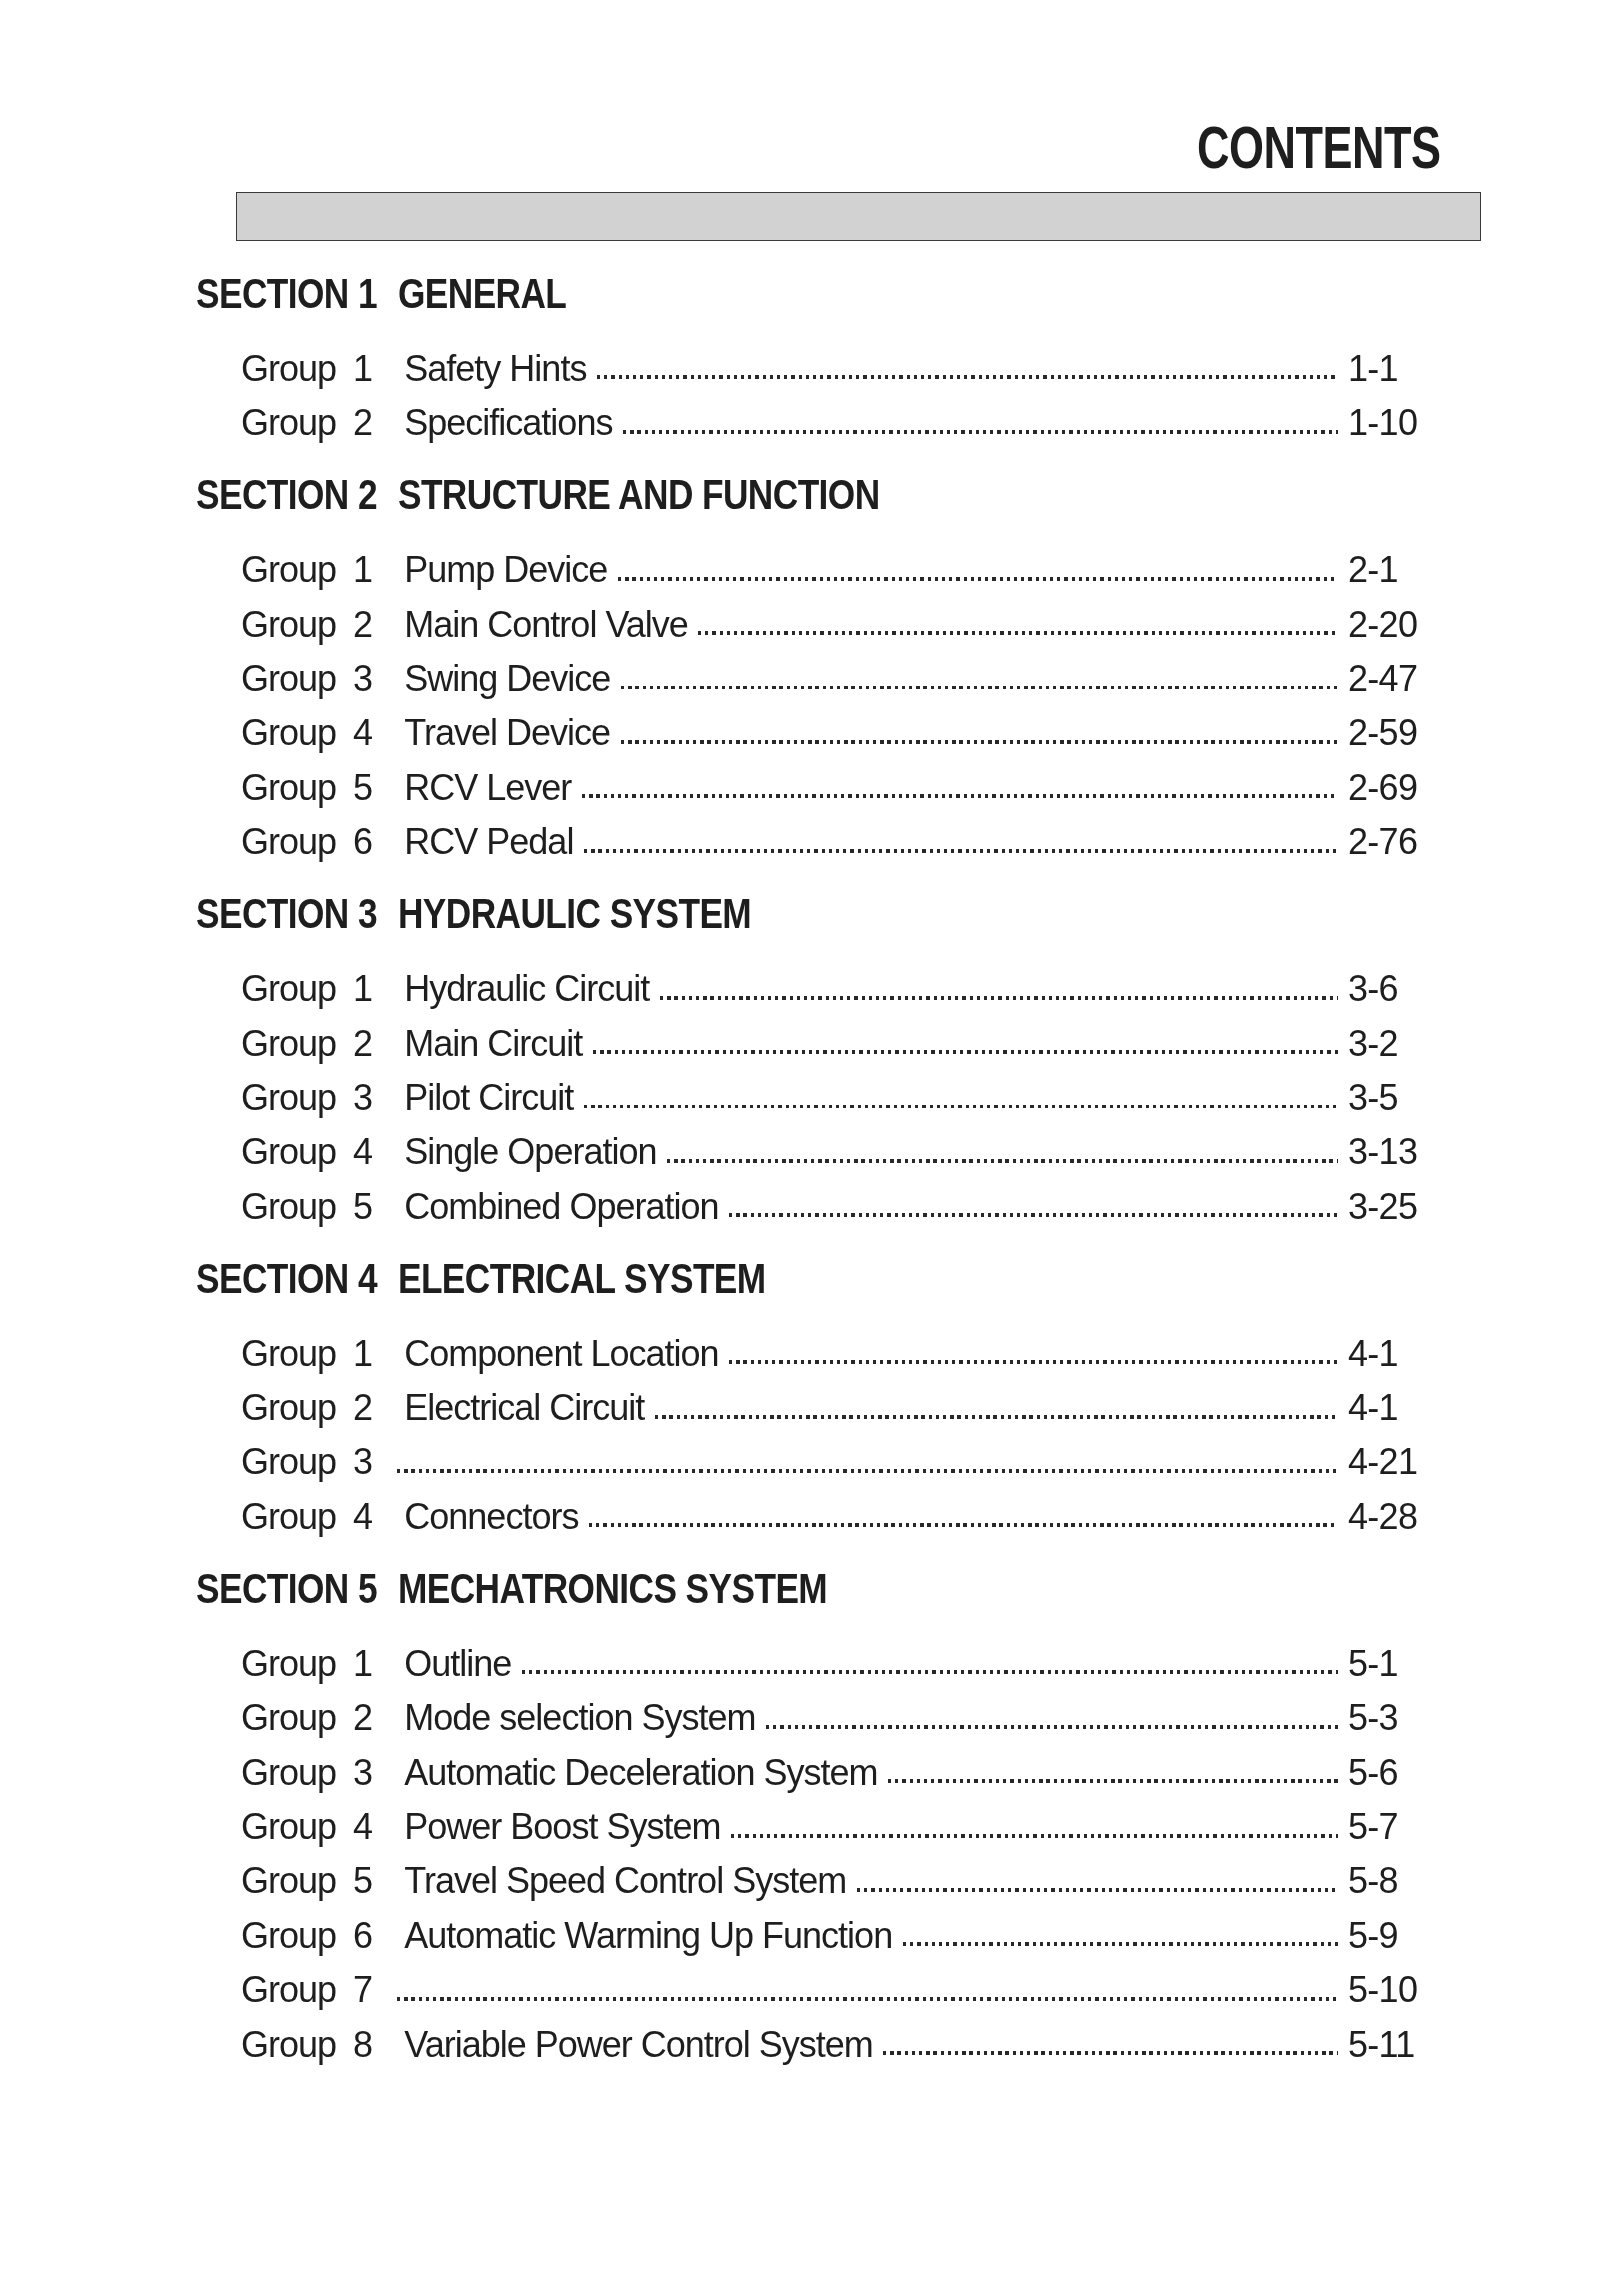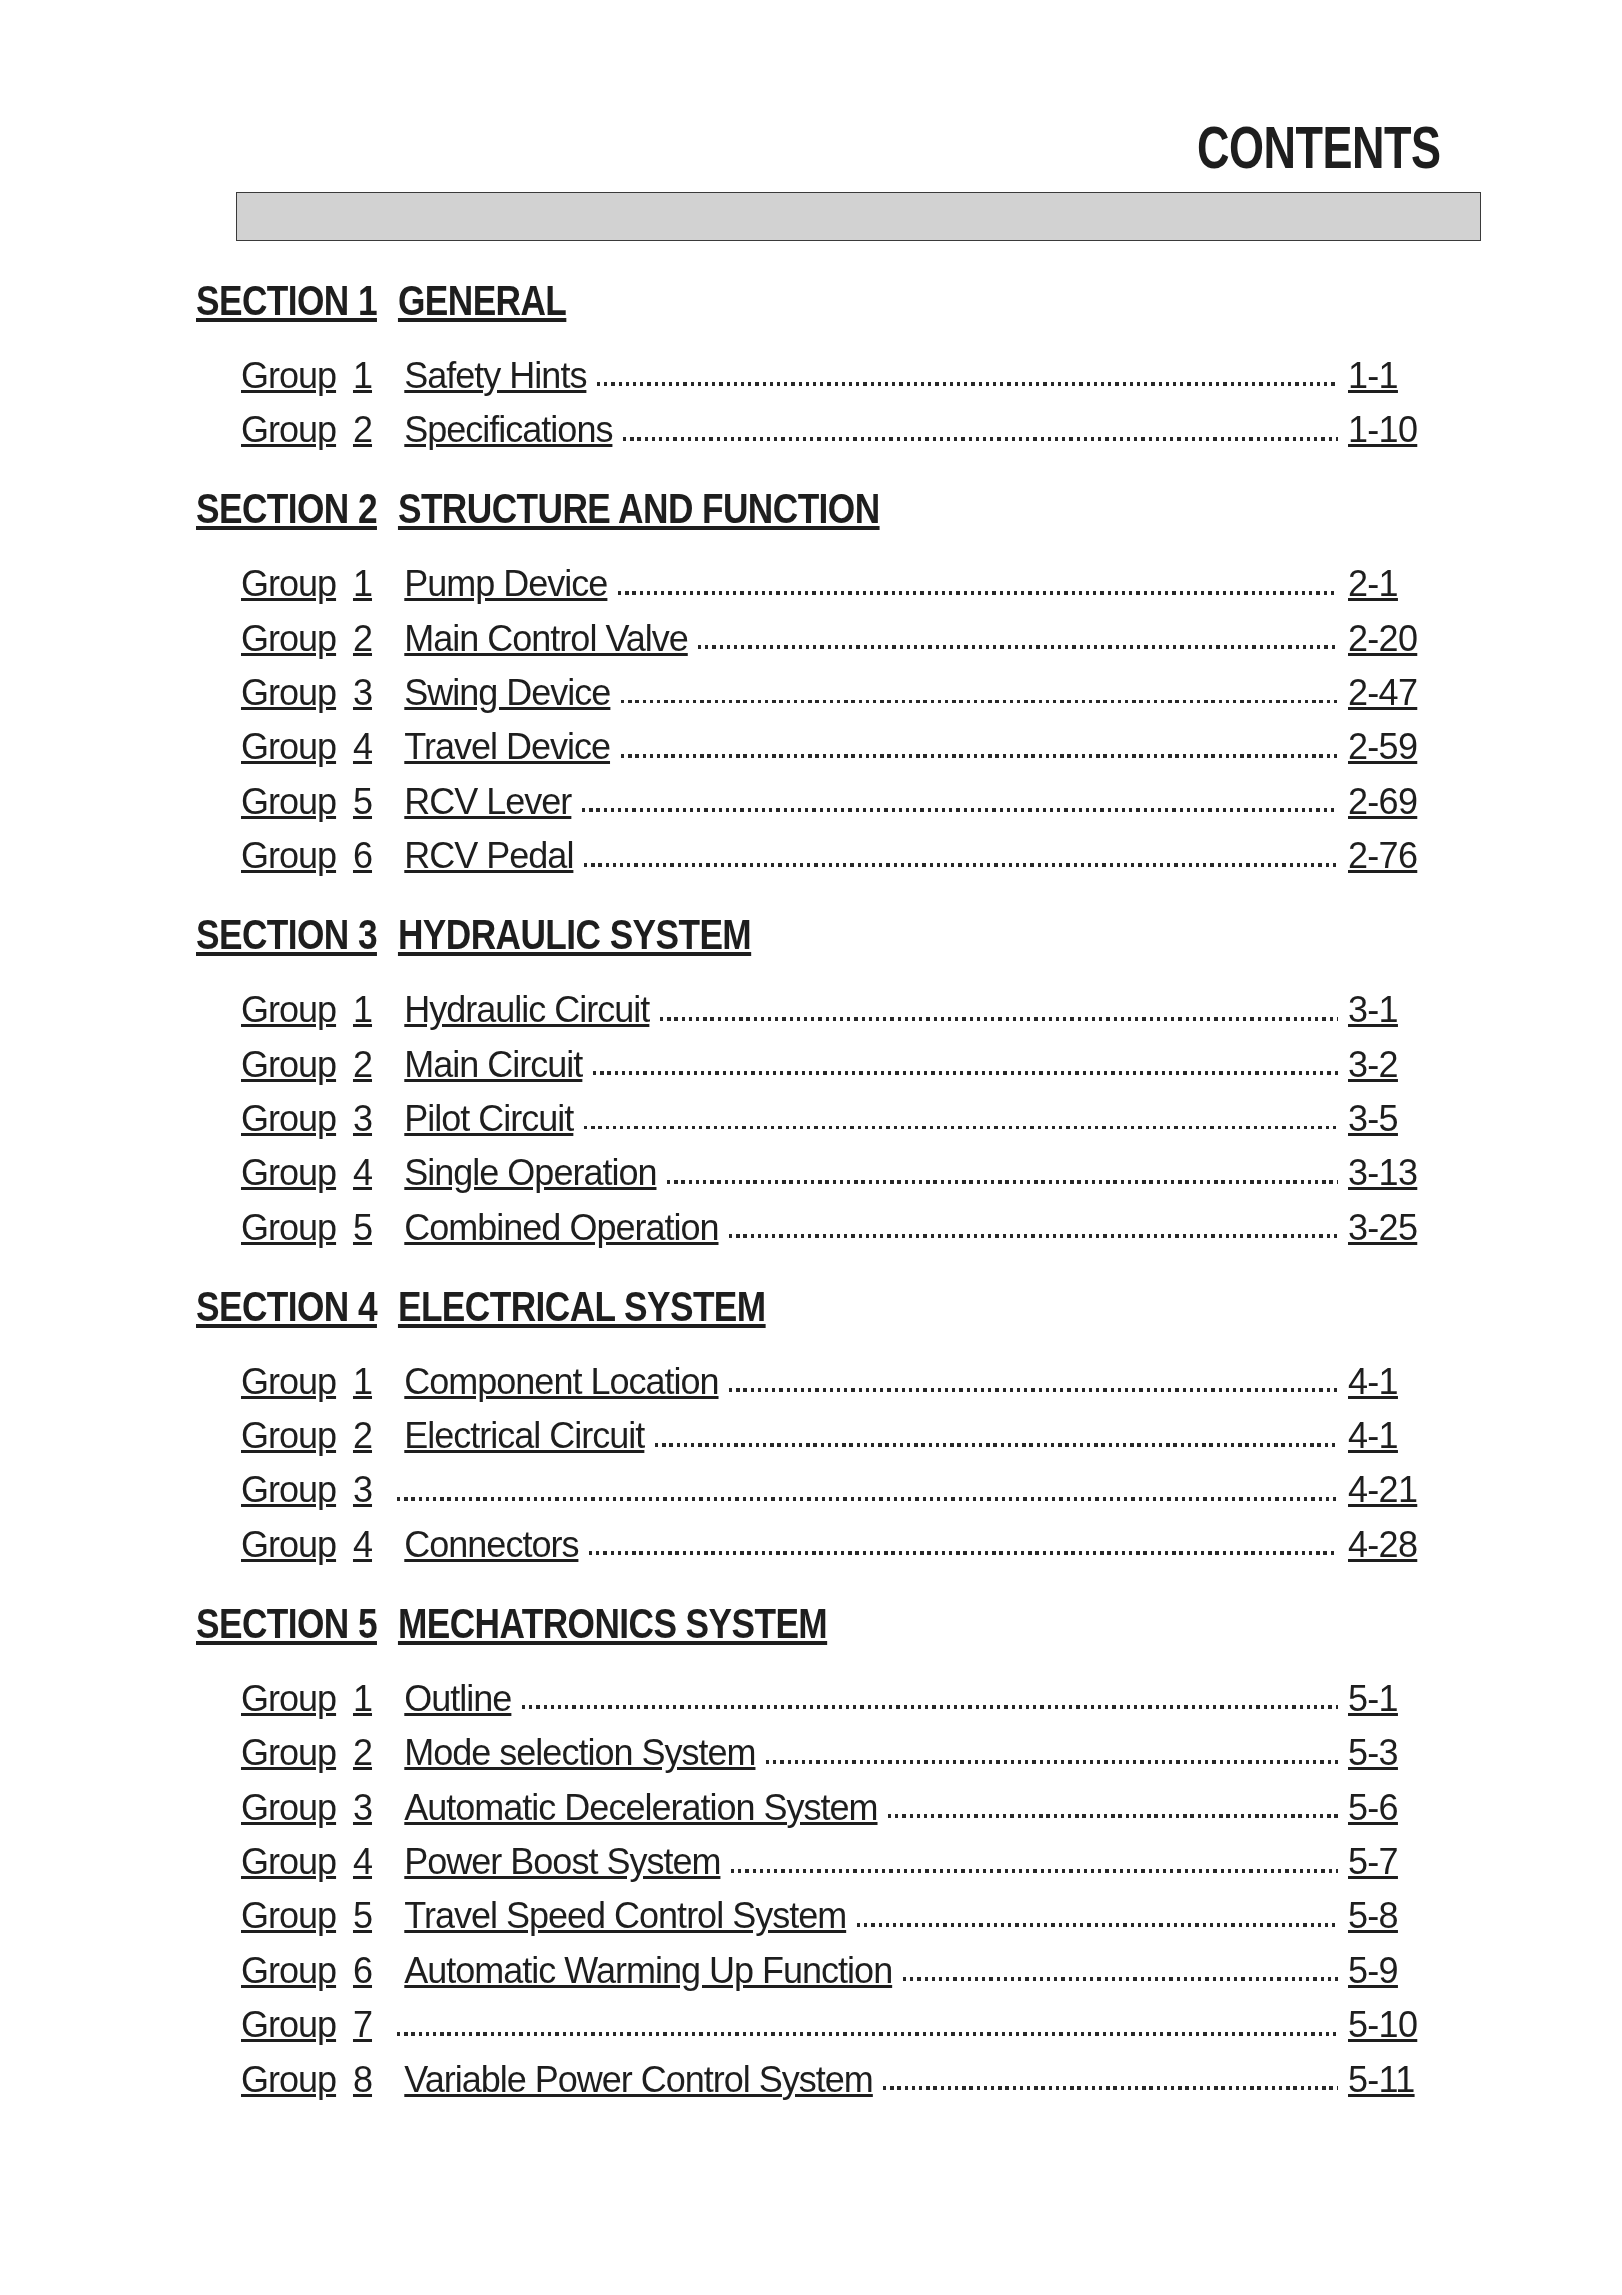--- a/index.html
+++ b/index.html
@@ -31,21 +31,21 @@
   }
   .title-bar {
     margin-left: 194px;
     margin-top: 11.8px;
     width: 1243px;
     height: 47px;
     box-sizing: content-box;
     border: 1.3px solid #3a3a3a;
   }
   
-  .toc-section { margin-top: 34px; text-decoration: underline; }
+  .toc-section { margin-top: 27px; }
   h2.section-heading {
     margin: 0 0 30px 196px;
     font-size: 42px;
     font-weight: 700;
     line-height: 52px;
     white-space: nowrap;
     transform: scaleX(0.84);
     transform-origin: left center;
     letter-spacing: -0.7px;
   }
@@ -164,21 +164,21 @@
     <section class="toc-section">
       <h2 class="section-heading">
         <span class="sec-no">SECTION 3</span><span class="sec-title">HYDRAULIC SYSTEM</span>
       </h2>
       <div class="rows">
     <div class="toc-row">
       <span class="g-label">Group</span>
       <span class="g-no">1</span>
       <span class="g-title">Hydraulic Circuit</span>
       <span class="leader"></span>
-      <span class="g-page">3-1</span>
+      <span class="g-page">3-6</span>
     </div>
 
     <div class="toc-row">
       <span class="g-label">Group</span>
       <span class="g-no">2</span>
       <span class="g-title">Main Circuit</span>
       <span class="leader"></span>
       <span class="g-page">3-2</span>
     </div>
 

